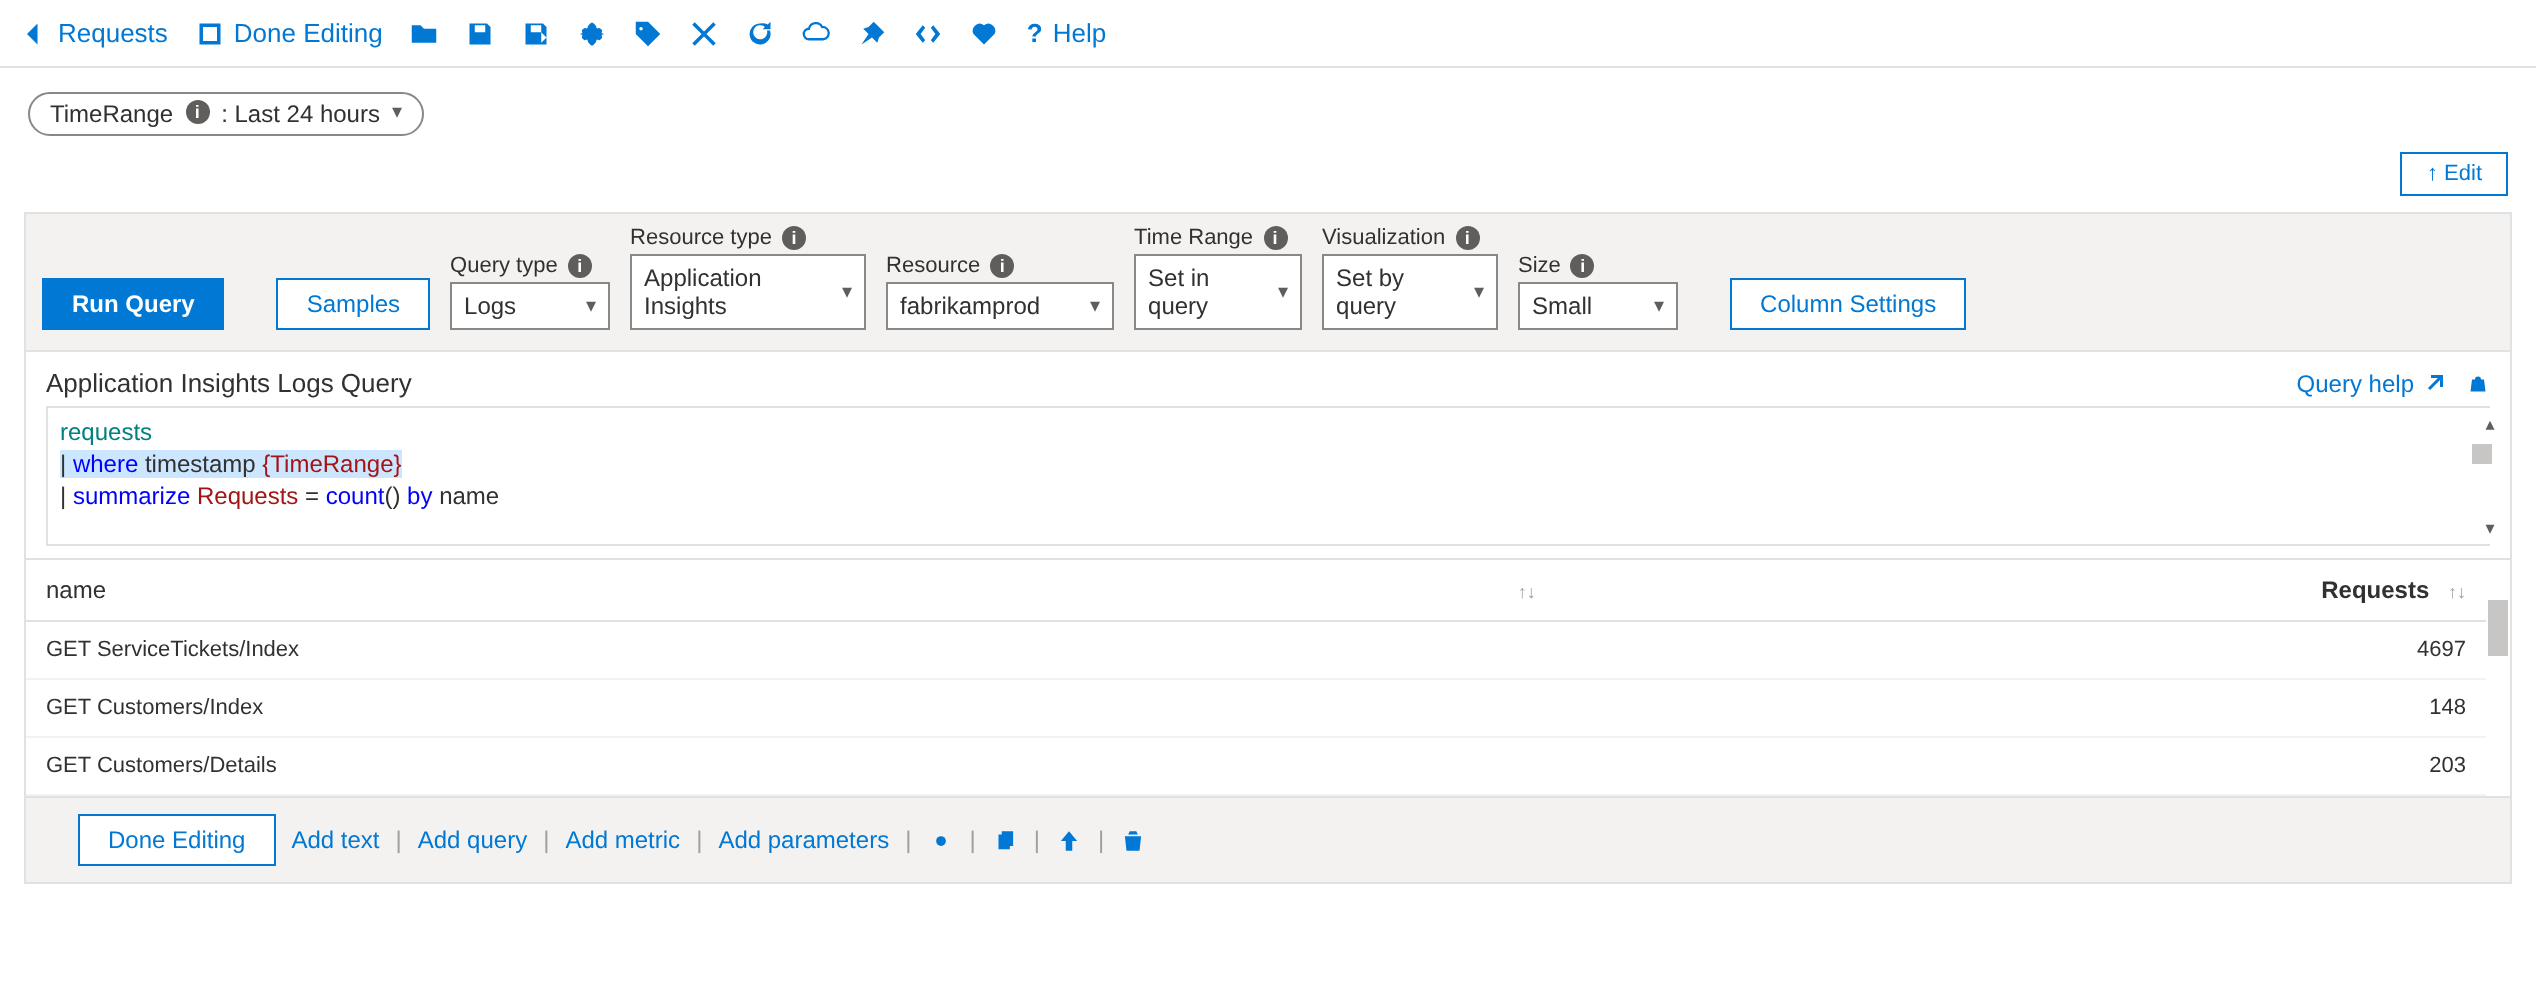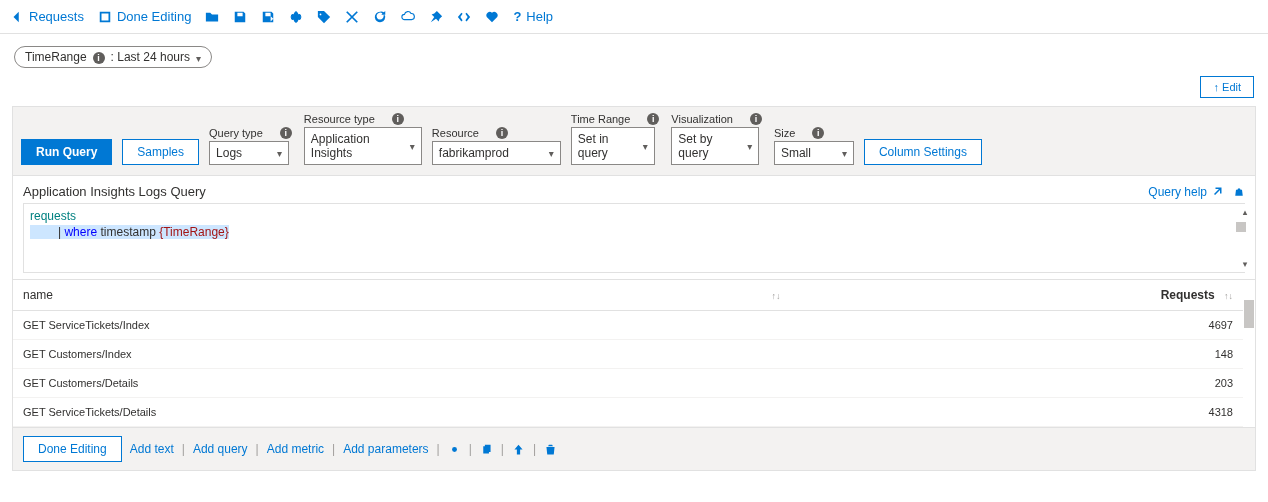--- a/index.html
+++ b/index.html
@@ -14,21 +14,21 @@
     .toolbar .tbtn {
       display: inline-flex; align-items: center; gap: 5px;
       color: #0078d4; cursor: pointer; font-size: 13px;
     }
     .toolbar .tbtn svg, .icon-only svg { width: 14px; height: 14px; fill: #0078d4; }
     .icon-only { display:inline-flex; align-items:center; cursor:pointer; color:#0078d4; }
 
     
     .time-row { padding: 12px 14px 4px; }
     .pill {
-      display: inline-flex; align-items: flex-end; gap: 4px;
+      display: inline-flex; align-items: flex-start; gap: 4px;
       border: 1px solid #8a8886; border-radius: 14px;
       padding: 3px 10px; font-size: 12px; cursor: pointer;
     }
     .pill .info-badge, .label .info-badge {
       display:inline-flex; width:12px; height:12px; border-radius:50%;
       background:#605e5c; color:#fff; font-size:9px; font-weight:bold;
       align-items:center; justify-content:center; margin: 0 2px;
     }
     .chev { font-size:10px; color:#605e5c; margin-left:2px; }
 
@@ -47,24 +47,24 @@
       background: #f3f2f1; border-bottom: 1px solid #e1e1e1;
       padding: 6px 8px 10px;
       display:flex; align-items:flex-end; gap:10px; flex-wrap:wrap;
     }
     .btn-primary {
       background:#0078d4; color:#fff; border:1px solid #0078d4;
       padding: 5px 14px; font-weight:600; font-size:12px; cursor:pointer;
     }
     .btn-secondary {
       background:#fff; color:#0078d4; border:1px solid #0078d4;
-      padding: 5px 14px; font-size:12px; cursor:pointer;
+      padding: 5px 14px; font-size:12px; cursor:pointer;margin-left:16px;
     }
     .field { display:inline-flex; flex-direction:column; gap:2px; }
-    .field .label { font-size:11px; color:#323130; display:inline-flex; align-items:center; gap:15px;}
+    .field .label { font-size:11px; color:#323130; display:inline-flex; align-items:center; gap:3px;}
     .select {
       background:#fff; border:1px solid #8a8886; padding: 4px 6px;
       font-size:12px; display:inline-flex; align-items:center; justify-content:flex-start;
       gap:8px; cursor:pointer; min-width: 80px;
     }
     .select .chev { margin-left:auto; }
 
     .qtitle-row {
       display:flex; align-items:center; justify-content:space-between;
       padding: 8px 10px 4px;
@@ -78,21 +78,21 @@
     .editor {
       margin: 0 10px 0 10px; border:1px solid #e1e1e1; border-right:none;
       position:relative;
       font-family: Consolas, "Courier New", monospace; font-size:12px;
       line-height:16px; padding: 4px 6px; min-height: 70px;
       background:#fff;
     }
     .editor .kw { color:#0000ff; }
     .editor .tbl { color:#008080; }
     .editor .fld { color:#a31515; }
-    .editor .hl { background:#cde6ff;padding-left:28px; }
+    .editor .hl { background:#cde6ff; }
     .editor-scroll { position:absolute; right:-9px; top:0; bottom:0; width:18px;
       display:flex; flex-direction:column; justify-content:space-between; align-items:center;}
     .editor-scroll .arrow { font-size:9px; color:#605e5c; cursor:pointer;}
     .editor-scroll .thumb { width:10px; height:10px; background:#c8c6c4; margin-top:2px;}
 
     
     .results { position:relative; margin-top:6px; border-top:1px solid #e1e1e1;}
     table.res { width: calc(100% - 12px); border-collapse: collapse; }
     table.res th {
       text-align:left; font-weight:400; font-size:12px; color:#323130;
@@ -234,21 +234,21 @@
         <span>Application Insights</span>
           <span class="chev">▾</span>
       </span>
     </div>
 
     <div class="field">
       <span class="label">
           <span>Resource</span>
           <span class="info-badge">i</span>
         </span>
-      <span class="select" style="width:129px">
+      <span class="select" style="width:114px">
         <span>fabrikamprod</span>
           <span class="chev">▾</span>
       </span>
     </div>
 
     <div class="field">
       <span class="label">
           <span>Time Range</span>
           <span class="info-badge">i</span>
         </span>
@@ -299,20 +299,23 @@
       </span>
     </span>
   </div>
 
   <div class="editor">
     <div><span class="tbl">requests</span></div>
     <div>
       <span class="hl">
         <span>| </span><span class="kw">where</span><span> timestamp </span><span class="fld">{TimeRange}</span>
       </span>
+    </div>
+    <div>
+      <span>| </span><span class="kw">summarize</span><span class="fld"> Requests</span><span> = </span><span class="kw">count</span><span>() </span><span class="kw">by</span><span> name</span>
     </div>
     <div class="editor-scroll">
       <span class="arrow">▴</span>
       <span class="thumb" style="align-self:flex-start;"></span>
       <span style="flex:1"></span>
       <span class="arrow">▾</span>
     </div>
   </div>
 
   <div class="results">
@@ -338,25 +341,20 @@
           <tr>
             <td>GET Customers/Index</td>
             <td></td>
             <td class="req">148</td>
           </tr>
           <tr>
             <td>GET Customers/Details</td>
             <td></td>
             <td class="req">203</td>
           </tr>
-          <tr>
-            <td>GET ServiceTickets/Details</td>
-            <td></td>
-            <td class="req">4318</td>
-          </tr>
         </tbody>
     </table>
     <div class="res-scroll">
       <div class="thumb2"></div>
     </div>
   </div>
 
   <div class="footer">
     <button class="btn-secondary">Done Editing</button>
     <span class="link">Add text</span>

